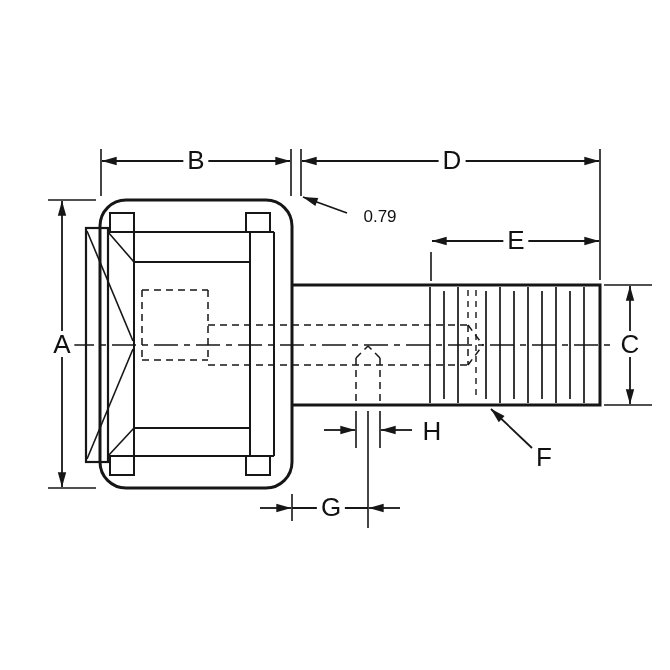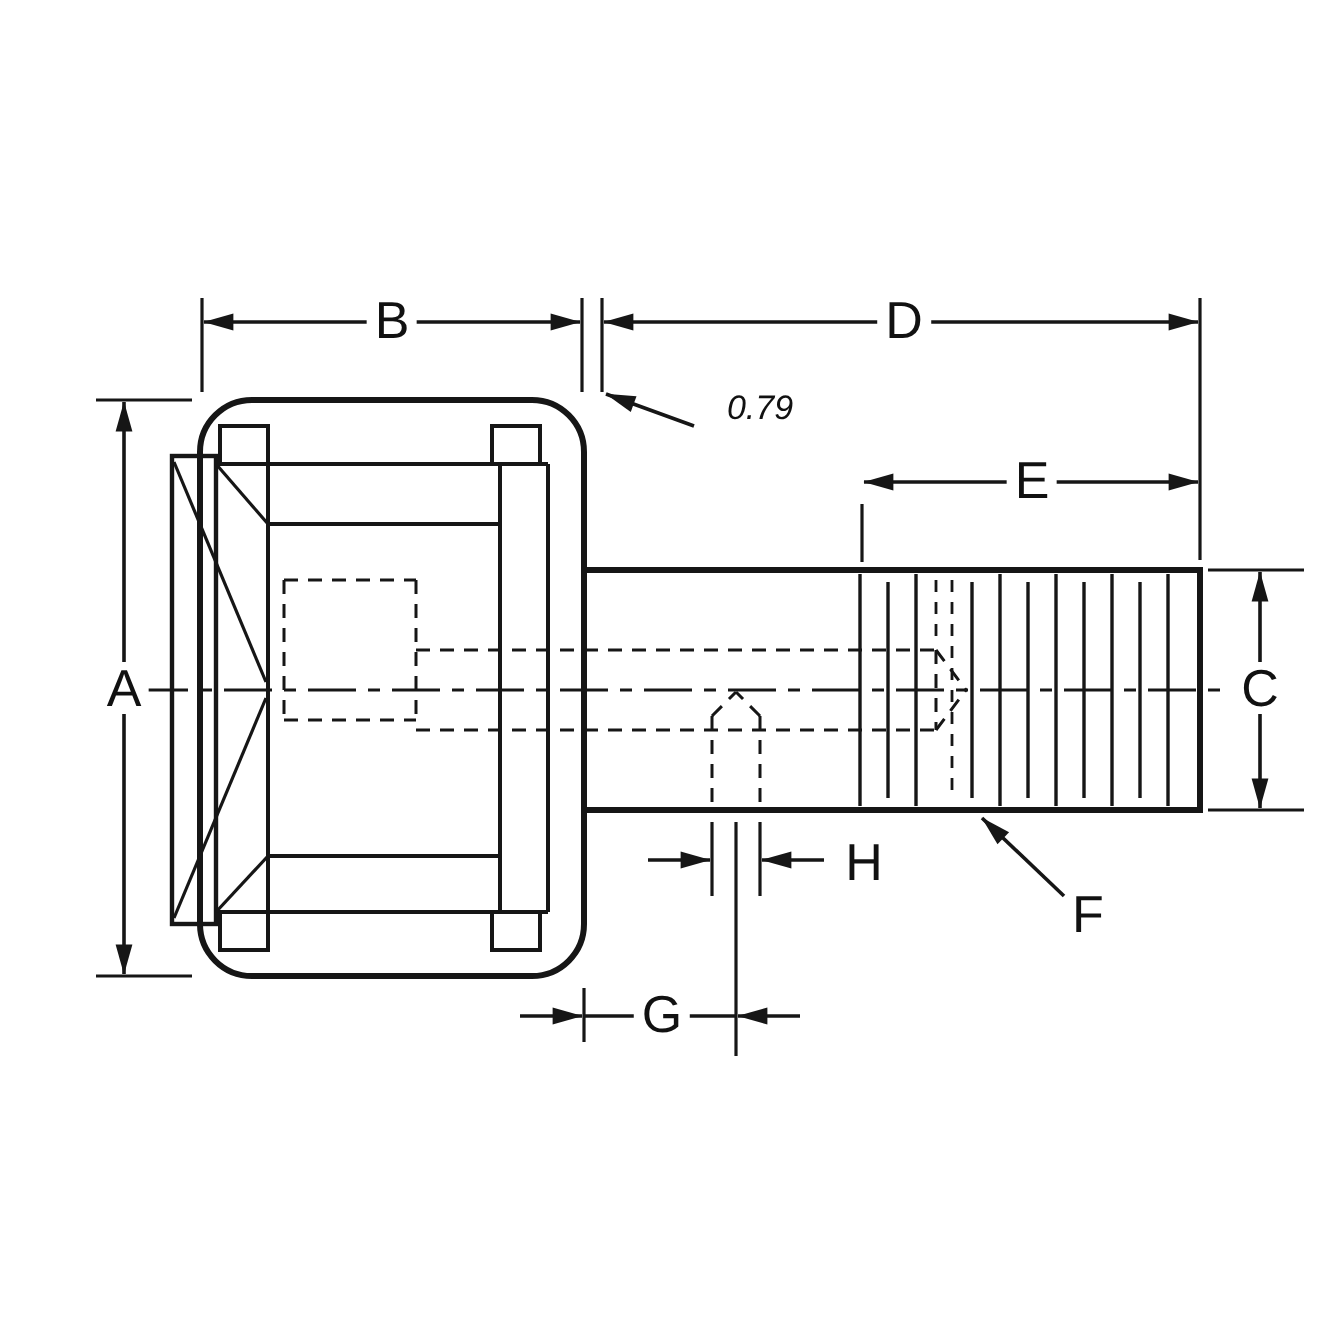--- a/index.html
+++ b/index.html
@@ -149,15 +149,15 @@
   </svg>
 
   <div class="dim-label" style="left:62px;top:344px;">A</div>
   <div class="dim-label" style="left:196px;top:160px;">B</div>
   <div class="dim-label" style="left:452px;top:160px;">D</div>
   <div class="dim-label" style="left:516px;top:240px;">E</div>
   <div class="dim-label" style="left:630px;top:344px;">C</div>
   <div class="dim-label" style="left:331px;top:507px;">G</div>
   <div class="dim-label no-bg" style="left:432px;top:431px;">H</div>
   <div class="dim-label no-bg" style="left:544px;top:457px;">F</div>
-  <div class="dim-label no-bg small" style="left:380px;top:204px;font-style:italic;">0.79</div>
+  <div class="dim-label no-bg small" style="left:380px;top:216px;">0.79</div>
 
 </div>
 
 </body></html>

